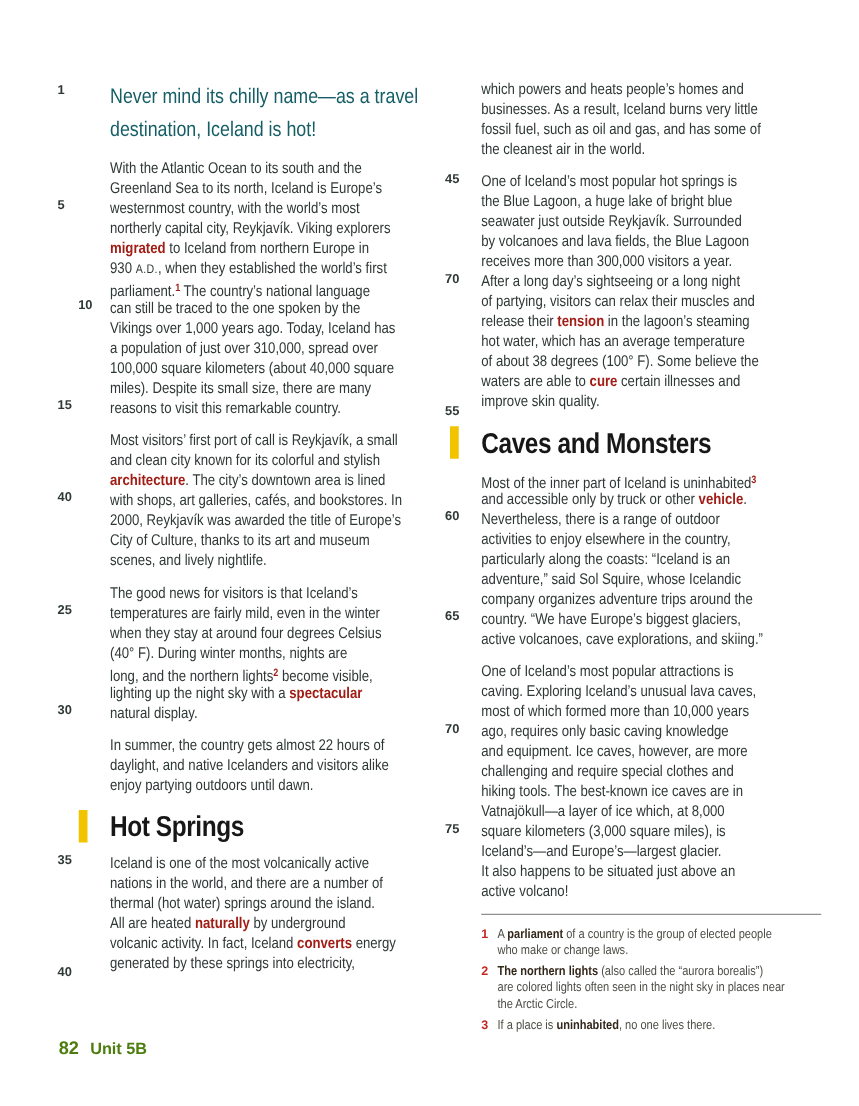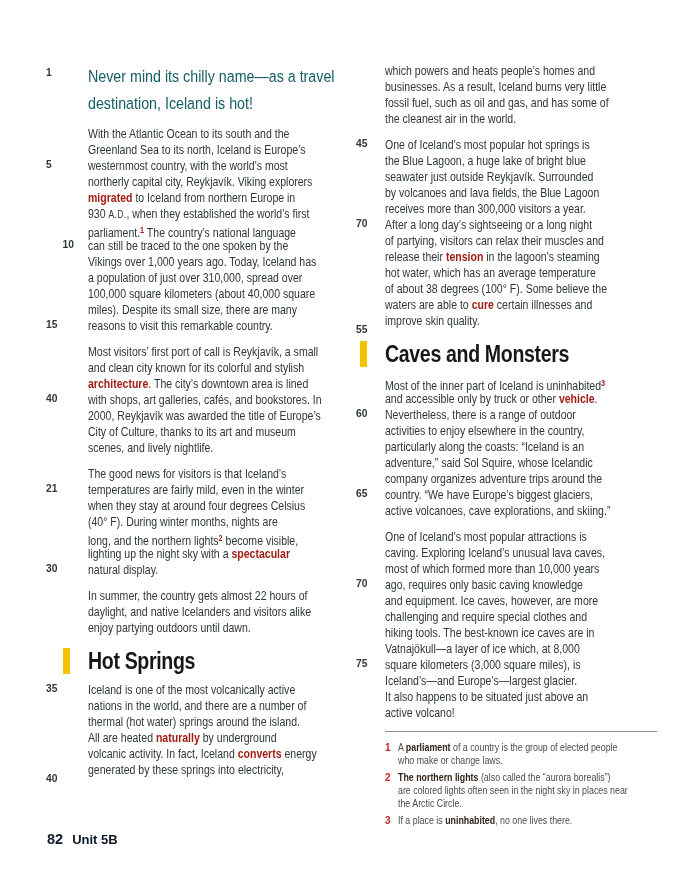--- a/index.html
+++ b/index.html
@@ -24,21 +24,21 @@
   .heading .htext{display:inline-block;font-size:23px;font-weight:700;line-height:30px;
       letter-spacing:-.4px;color:var(--heading,#171717);transform:scaleX(.85);transform-origin:0 50%;}
   .bar{position:absolute;left:-25px;top:2px;width:7px;height:26px;background:var(--yellow,#f2c400);}
   .fn-divider{margin:6px 0 9px var(--gut);width:272px;border-top:1px solid var(--divider,#8f8f8f);height:0;}
   .fn{position:relative;margin-left:var(--gut);padding-left:13px;margin-bottom:4px;}
   .fnnum{position:absolute;left:0;top:0;font-size:10px;line-height:13px;font-weight:700;
       color:var(--fnred,#c22a26);}
   .fnln{font-size:10.4px;line-height:13px;white-space:nowrap;color:var(--fntext,#4c4c45);
       transform:scaleX(.85);transform-origin:0 50%;}
   .fnb{font-weight:700;color:var(--fnbold,#33261a);}
-  .footer{position:absolute;left:47px;top:831px;display:flex;align-items:baseline;gap:9px;color:#0f172a;}
+  .footer{position:absolute;left:47px;top:831px;display:flex;align-items:baseline;gap:9px;color:#4d7c0f;}
   .footer .pnum{font-size:14.5px;font-weight:700;}
   .footer .unit{font-size:13px;font-weight:700;}
 </style>
 </head>
 <body>
 
 <div class="page">
   <div class="col col-left">
       <div class="block-para title">
         <span class="num" style="top: 4px;">1</span>
@@ -67,21 +67,21 @@
         <span class="num" style="top: 49px;">40</span>
         <div class="ln"><span>Most visitors’ first port of call is Reykjavík, a small</span></div>
         <div class="ln"><span>and clean city known for its colorful and stylish</span></div>
         <div class="ln"><span class="vocab">architecture</span><span>. The city’s downtown area is lined</span></div>
         <div class="ln"><span>with shops, art galleries, cafés, and bookstores. In</span></div>
         <div class="ln"><span>2000, Reykjavík was awarded the title of Europe’s</span></div>
         <div class="ln"><span>City of Culture, thanks to its art and museum</span></div>
         <div class="ln"><span>scenes, and lively nightlife.</span></div>
       </div>
       <div class="block-para">
-        <span class="num" style="top: 17px;">21</span>
+        <span class="num" style="top: 17px;">25</span>
         <span class="num" style="top: 97px;">30</span>
         <div class="ln"><span>The good news for visitors is that Iceland’s</span></div>
         <div class="ln"><span>temperatures are fairly mild, even in the winter</span></div>
         <div class="ln"><span>when they stay at around four degrees Celsius</span></div>
         <div class="ln"><span>(40° F). During winter months, nights are</span></div>
         <div class="ln"><span>long, and the northern lights</span><span class="supref">2</span><span> become visible,</span></div>
         <div class="ln"><span>lighting up the night sky with a </span><span class="vocab">spectacular</span></div>
         <div class="ln"><span>natural display.</span></div>
       </div>
       <div class="block-para">

